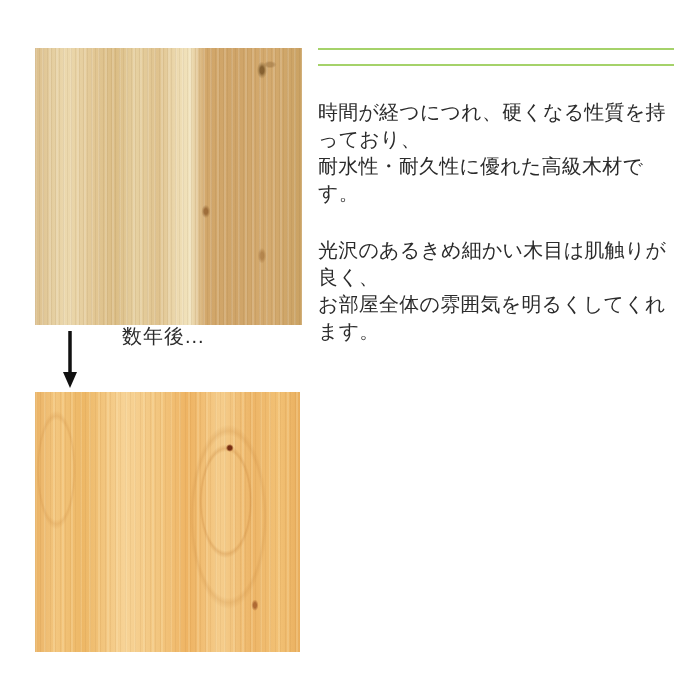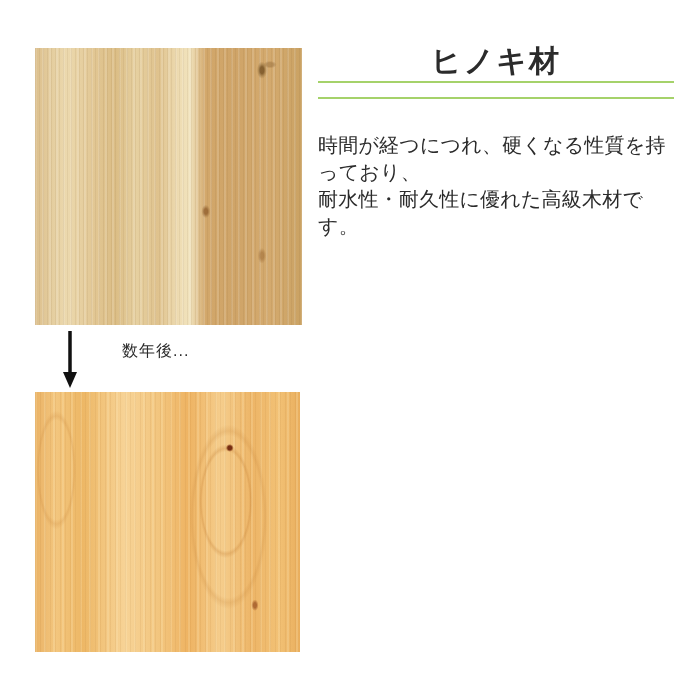--- a/index.html
+++ b/index.html
@@ -39,22 +39,22 @@
       repeating-linear-gradient(90deg, rgba(170,110,40,.10) 0 1px, transparent 1px 5px),
       repeating-linear-gradient(90deg, rgba(255,240,200,.20) 0 2px, transparent 2px 9px),
       linear-gradient(90deg,
         #eab265 0%, #f3c67e 8%, #edb765 18%, var(--wood_after_streak,#f7d396) 34%,
         #f2c47c 48%, #eeb362 58%, #f5cd8c 70%, #edb567 82%, #f2c175 92%, #e9ae5d 100%);
   }
 
   
   .arrow-wrap{position:absolute;left:55px;top:327px;width:30px;height:64px;}
   .transition-label{
-    position:absolute;left:122px;top:341px;
-    font-size:16px;line-height:1.3;color:var(--text,#2b2b2b);
+    position:absolute;left:122px;top:323px;
+    font-size:20px;line-height:1.3;color:var(--text,#2b2b2b);
     letter-spacing:1px;white-space:nowrap;
   }
 
   
   .right-col{position:absolute;left:318px;top:44px;width:356px;}
   .page-title{
     margin:0;text-align:center;
     font-size:30px;line-height:1.1;font-weight:bold;
     color:var(--text,#2b2b2b);letter-spacing:2px;
   }
@@ -82,23 +82,24 @@
       <line x1="15" y1="4" x2="15" y2="47" stroke="var(--arrow,#111)" stroke-width="3.5"></line>
       <polygon points="8,45 22,45 15,61" fill="var(--arrow,#111)"></polygon>
     </svg>
   </div>
 
   <div class="transition-label">数年後...</div>
 
   <div class="wood wood-after"></div>
 
   <div class="right-col">
-    <h1 class="page-title">ヒノキ材</h1>
     <div class="rule rule-1"></div>
     <div class="rule rule-2"></div>
 
     <div class="paragraphs">
       <p>時間が経つにつれ、硬くなる性質を持っており、
 耐水性・耐久性に優れた高級木材です。</p>
+      <p>光沢のあるきめ細かい木目は肌触りが良く、
+お部屋全体の雰囲気を明るくしてくれます。</p>
     </div>
   </div>
 
 </div>
 
 </body></html>

